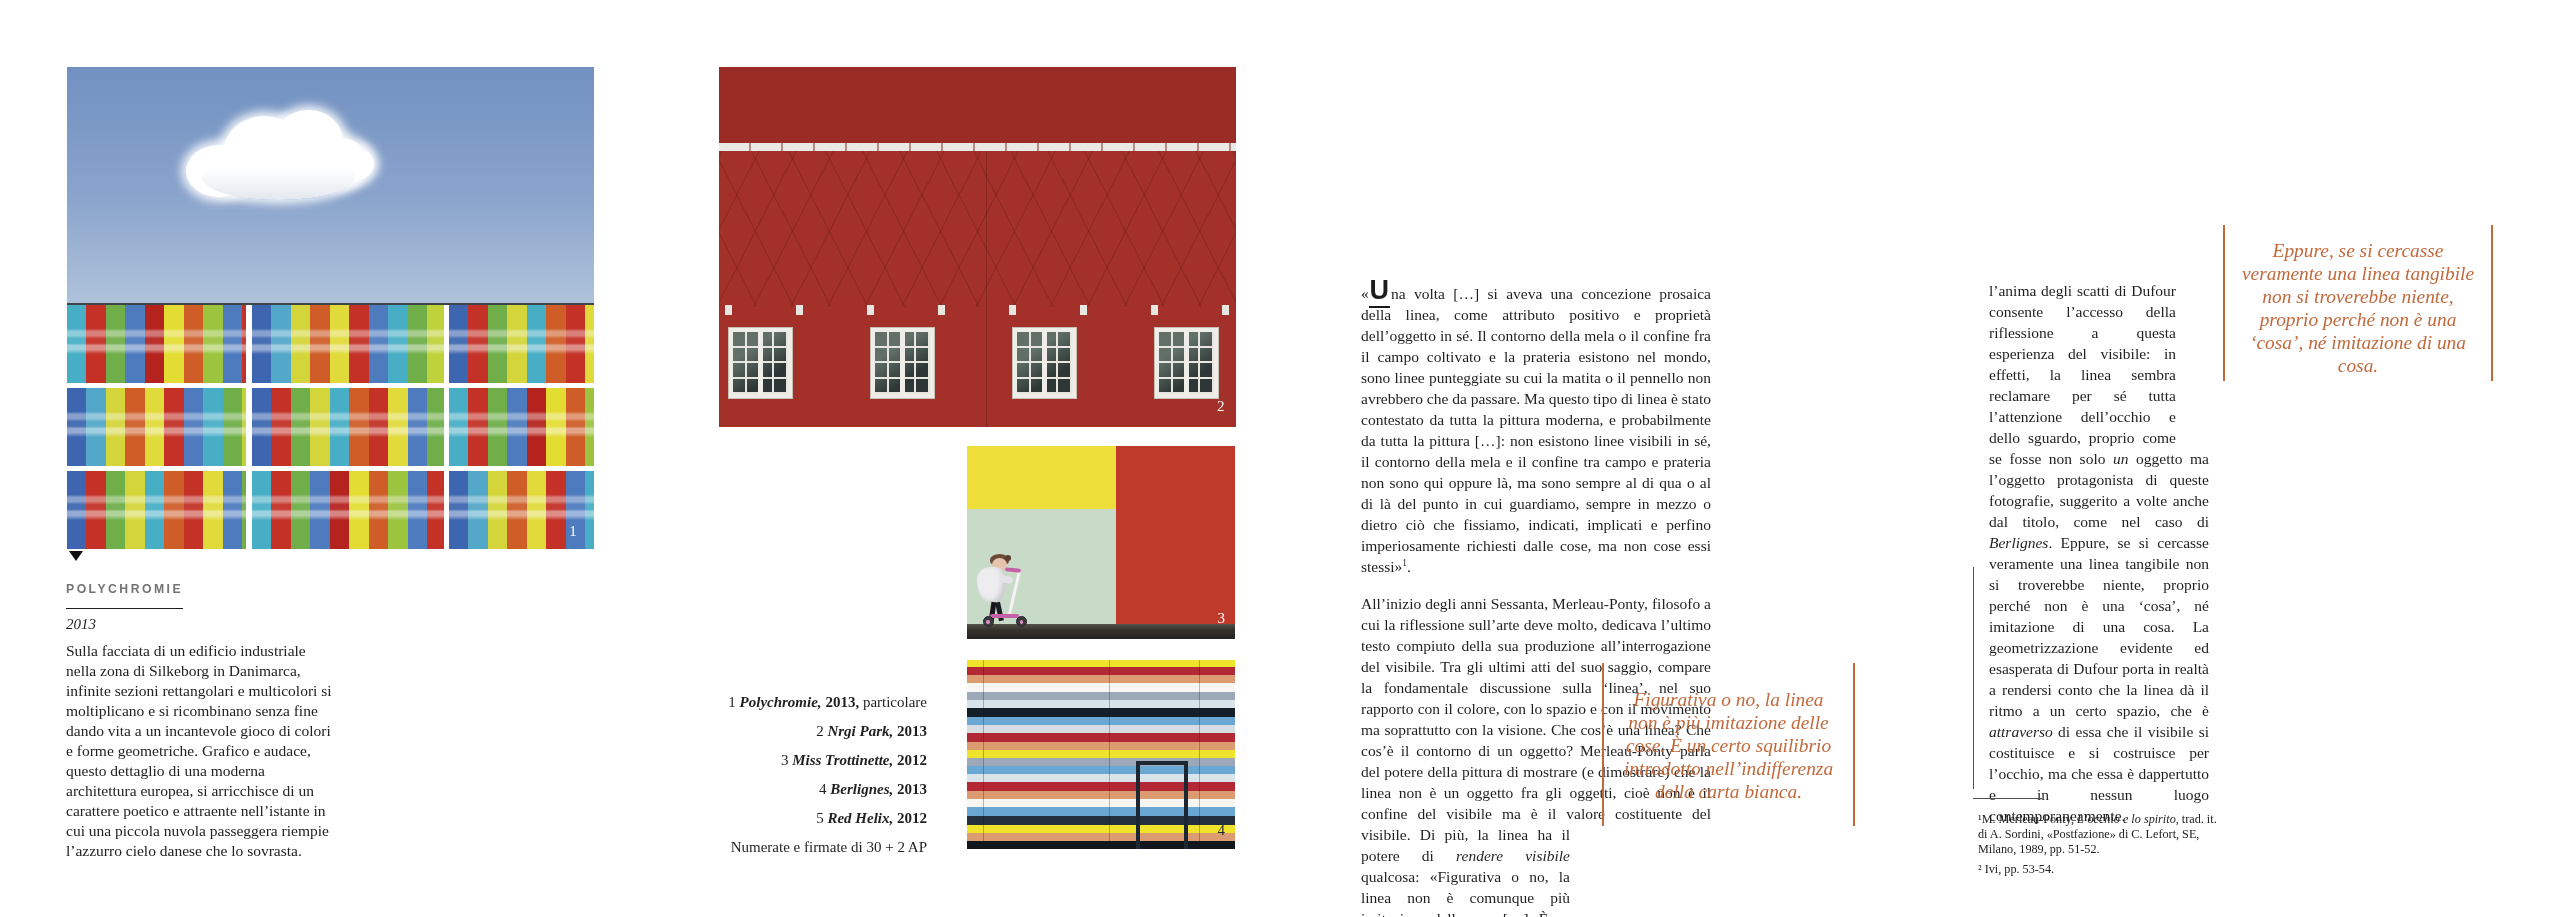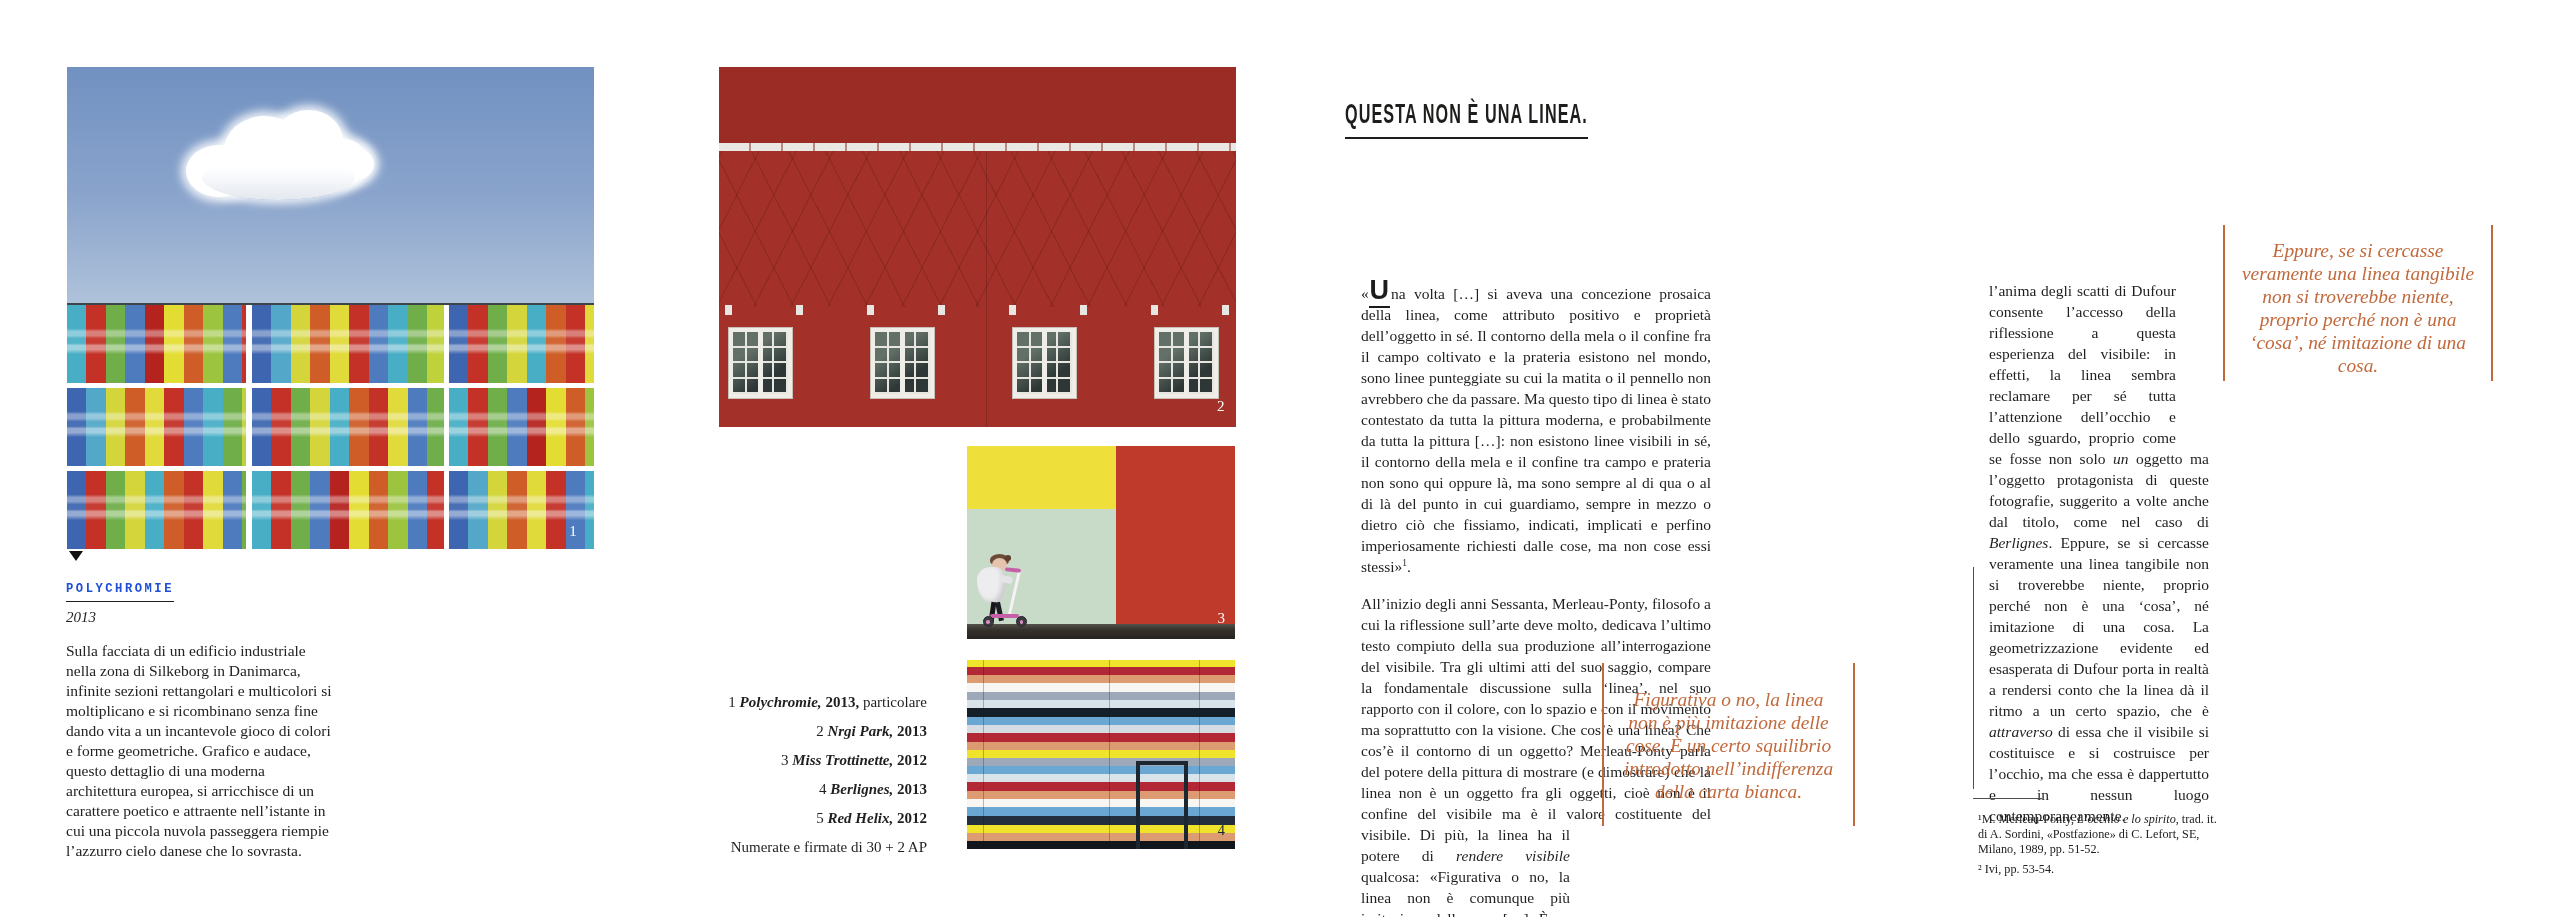--- a/index.html
+++ b/index.html
@@ -32,22 +32,22 @@
   .poly-panel::after{content:"";position:absolute;inset:0;
     background:linear-gradient(180deg,rgba(255,255,255,0) 0 30%,rgba(255,255,255,.38) 34% 39%,rgba(255,255,255,.06) 43% 49%,rgba(255,255,255,.45) 52% 57%,rgba(255,255,255,0) 63% 100%);}
   .photo-num{position:absolute;font-size:15px;line-height:15px;}
   .photo-num.white{color:#ffffff;} .photo-num.dark{color:#1d2732;}
   #num1{right:17.3px;bottom:10px;}
 
   
   #tri-marker{left:69px;top:551px;width:0;height:0;
     border-left:7.2px solid transparent;border-right:7.2px solid transparent;border-top:10.8px solid #111;}
   #artwork-label{left:66px;top:582px;}
-  #artwork-label .t{display:inline-block;font-family:Liberation Mono, monospace;font-weight:bold;
-    font-size:12.2px;letter-spacing:2.5px;color:#1d4ed8;border-bottom:1.8px solid #1d1d1b;padding-bottom:5px;}
+  #artwork-label .t{display:inline-block;font-family:Liberation Sans, sans-serif;font-weight:bold;
+    font-size:12.2px;letter-spacing:2.5px;color:#737373;border-bottom:1.8px solid #1d1d1b;padding-bottom:12px;}
   #artwork-label .y{display:block;font-style:italic;font-size:15px;margin-top:6.5px;color:#1f1f1f;}
   #artwork-desc{left:66px;top:641px;width:268px;font-size:15.5px;line-height:20px;color:#222;}
 
   
   #photo2{left:719px;top:67px;width:517px;height:360px;background:#a43129;overflow:hidden;}
   #photo2 .roofband{position:absolute;left:0;top:0;width:100%;height:76px;background:#9a2c25;}
   #photo2 .whitestripe{position:absolute;left:0;top:76px;width:100%;height:8px;background:#eae8e4;
     background-image:repeating-linear-gradient(90deg,transparent 0 30px,rgba(140,60,50,.55) 30px 32px);}
   #photo2 .zigzag{position:absolute;left:0;top:84px;width:100%;height:156px;
     background:repeating-linear-gradient(63deg,rgba(70,15,10,.20) 0 1.4px,transparent 1.4px 33px),
@@ -259,21 +259,20 @@
   <div class="abs" id="caption-list">
     <div><span>1 </span><span class="bi">Polychromie,</span><span> </span><span class="b">2013,</span><span> particolare</span></div>
     <div><span>2 </span><span class="bi">Nrgi Park,</span><span> </span><span class="b">2013</span></div>
     <div><span>3 </span><span class="bi">Miss Trottinette,</span><span> </span><span class="b">2012</span></div>
     <div><span>4 </span><span class="bi">Berlignes,</span><span> </span><span class="b">2013</span></div>
     <div><span>5 </span><span class="bi">Red Helix,</span><span> </span><span class="b">2012</span></div>
     <div>Numerate e firmate di 30 + 2 AP</div>
   </div>
 
   <div class="abs" id="article-title">
-    <div class="title-line"><span>QUESTA NON È UNA LINEA.</span></div>
   </div>
 
   <div class="abs bodycol" id="col1">
     <p><span>«</span><span class="dropcap">U</span><span>na volta […] si aveva una concezione prosaica della linea, come attributo positivo e proprietà dell’oggetto in sé. Il contorno della mela o il confine fra il campo coltivato e la prateria esistono nel mondo, sono linee punteggiate su cui la matita o il pennello non avrebbero che da passare. Ma questo tipo di linea è stato contestato da tutta la pittura moderna, e probabilmente da tutta la pittura […]: non esistono linee visibili in sé, il contorno della mela e il confine tra campo e prateria non sono qui oppure là, ma sono sempre al di qua o al di là del punto in cui guardiamo, sempre in mezzo o dietro ciò che fissiamo, indicati, implicati e perfino imperiosamente richiesti dalle cose, ma non cose essi stessi»</span><sup>1</sup><span>.</span></p>
     <p><span>All’inizio degli anni Sessanta, Merleau-Ponty, filosofo a cui la riflessione sull’arte deve molto, dedicava l’ultimo testo compiuto della sua produzione all’interrogazione del visibile. Tra gli ultimi atti del suo saggio, compare la fondamentale discussione sulla ‘linea’, nel suo rapporto con il colore, con lo spazio e con il movimento ma soprattutto con la visione. Che cos’è una linea? Che cos’è il contorno di un oggetto? Merleau-Ponty parla del potere della pittura di mostrare (e dimostrare) che la linea non è un oggetto fra gli oggetti, cioè non è il confine del visibile ma è il valore costituente del </span><span class="q1-spacer"></span><span>visibile. Di più, la linea ha il potere di </span><span class="it">rendere visibile</span><span> qualcosa: «Figurativa o no, la linea non è comunque più imitazione delle cose […]. È un certo squilibrio introdotto nell’indifferenza della carta bianca, […]. La linea non è più, come nella geometria classica, l’apparizione di un essere sul vuoto dello sfondo: è come nelle geometrie moderne, restrizione, segregazione, modulazione di una spazialità preliminare»</span></p>
 
   </div>
 
   <div class="abs pullquote" id="pullquote1">
     <div class="qtext">Figurativa o no, la linea non è più imitazione delle cose. È un certo squilibrio introdotto nell’indifferenza della carta bianca.</div>

